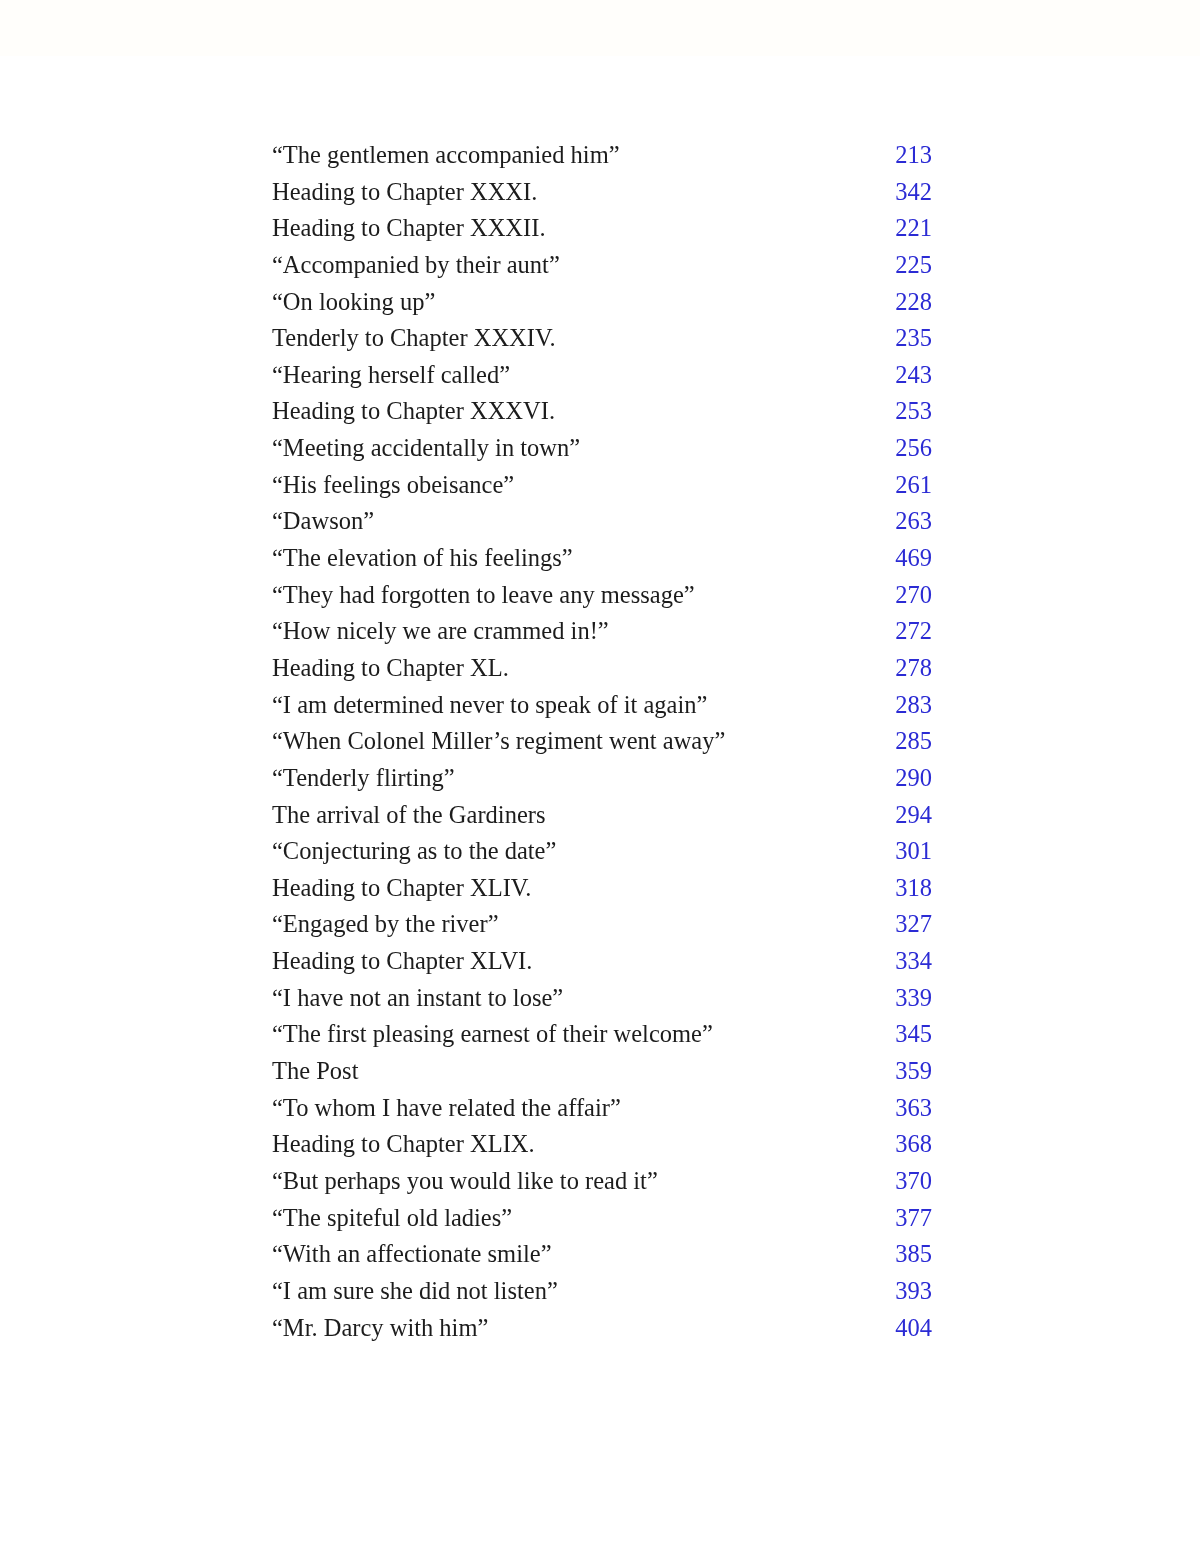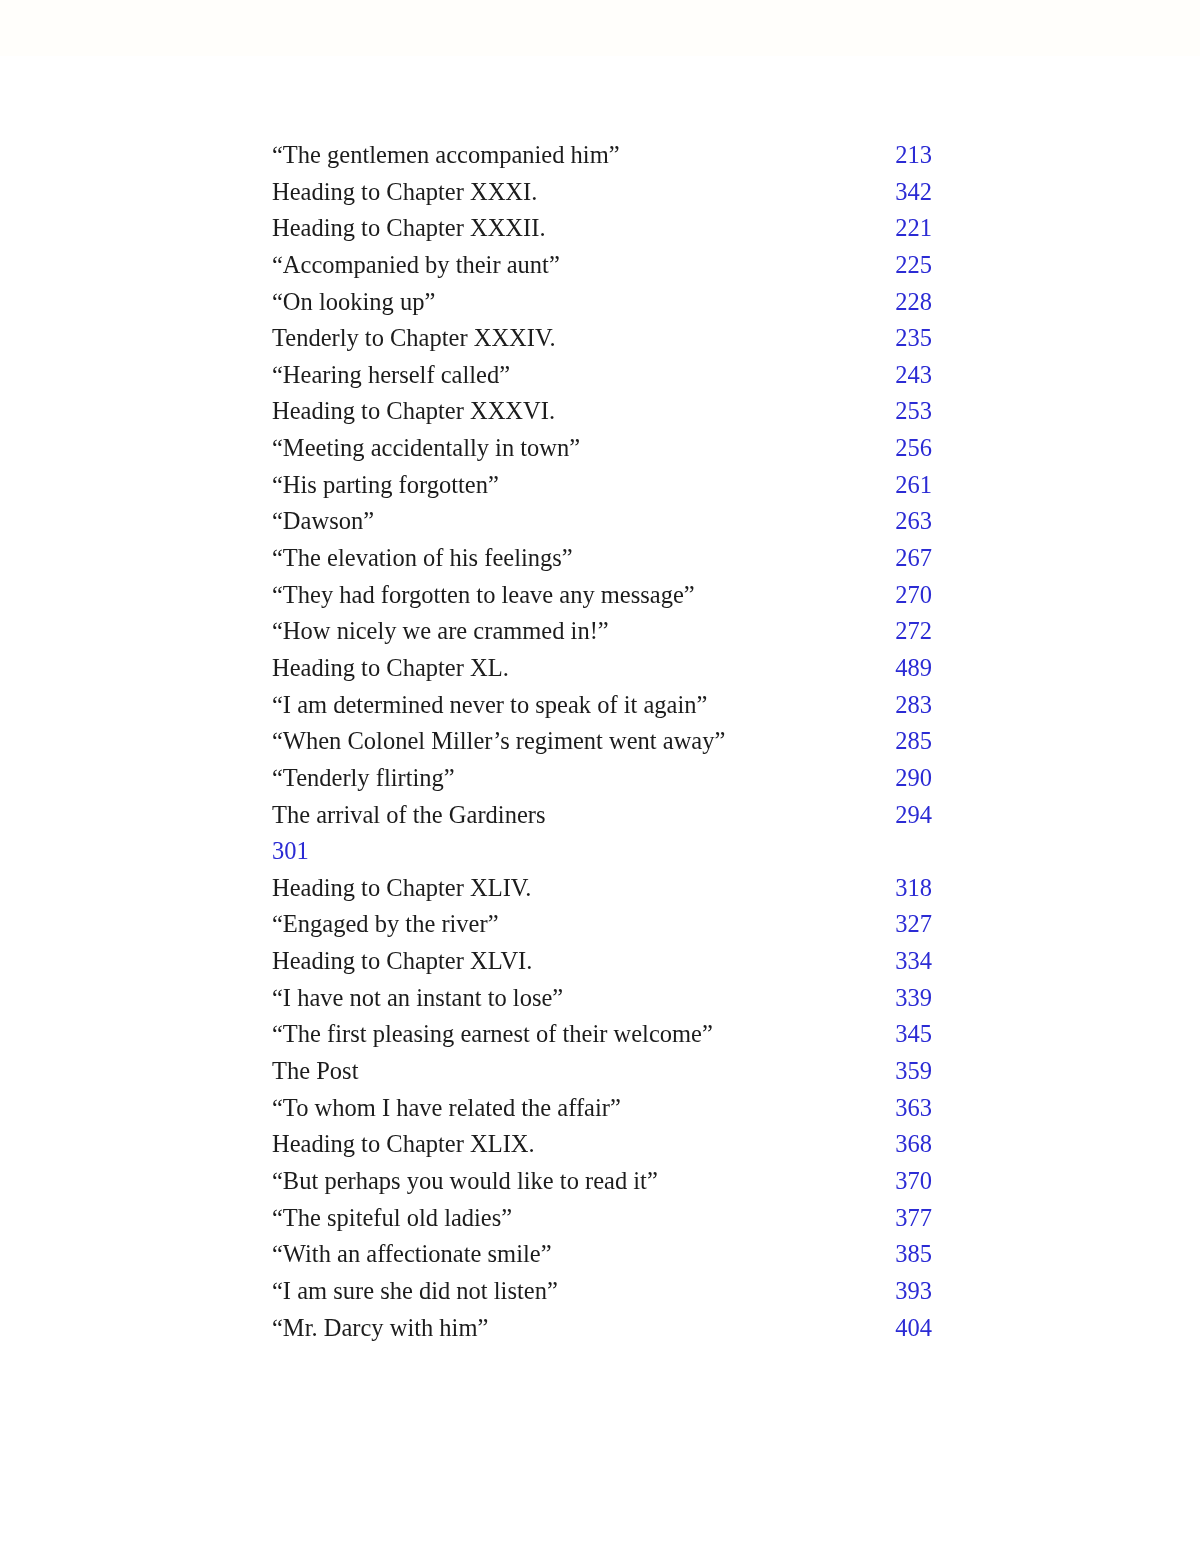--- a/index.html
+++ b/index.html
@@ -109,58 +109,58 @@
   </div>
 
   <div class="toc-row">
     <span class="toc-label">“Meeting accidentally in town”</span>
     <span class="toc-page">
       <a href="#">256</a>
     </span>
   </div>
 
   <div class="toc-row">
-    <span class="toc-label">“His parting forgotten”</span>
+    <span class="toc-label">“His feelings obeisance”</span>
     <span class="toc-page">
       <a href="#">261</a>
     </span>
   </div>
 
   <div class="toc-row">
     <span class="toc-label">“Dawson”</span>
     <span class="toc-page">
       <a href="#">263</a>
     </span>
   </div>
 
   <div class="toc-row">
     <span class="toc-label">“The elevation of his feelings”</span>
     <span class="toc-page">
-      <a href="#">267</a>
+      <a href="#">469</a>
     </span>
   </div>
 
   <div class="toc-row">
     <span class="toc-label">“They had forgotten to leave any message”</span>
     <span class="toc-page">
       <a href="#">270</a>
     </span>
   </div>
 
   <div class="toc-row">
     <span class="toc-label">“How nicely we are crammed in!”</span>
     <span class="toc-page">
       <a href="#">272</a>
     </span>
   </div>
 
   <div class="toc-row">
     <span class="toc-label">Heading to Chapter XL.</span>
     <span class="toc-page">
-      <a href="#">489</a>
+      <a href="#">278</a>
     </span>
   </div>
 
   <div class="toc-row">
     <span class="toc-label">“I am determined never to speak of it again”</span>
     <span class="toc-page">
       <a href="#">283</a>
     </span>
   </div>
 
@@ -179,20 +179,21 @@
   </div>
 
   <div class="toc-row">
     <span class="toc-label">The arrival of the Gardiners</span>
     <span class="toc-page">
       <a href="#">294</a>
     </span>
   </div>
 
   <div class="toc-row">
+    <span class="toc-label">“Conjecturing as to the date”</span>
     <span class="toc-page">
       <a href="#">301</a>
     </span>
   </div>
 
   <div class="toc-row">
     <span class="toc-label">Heading to Chapter XLIV.</span>
     <span class="toc-page">
       <a href="#">318</a>
     </span>

